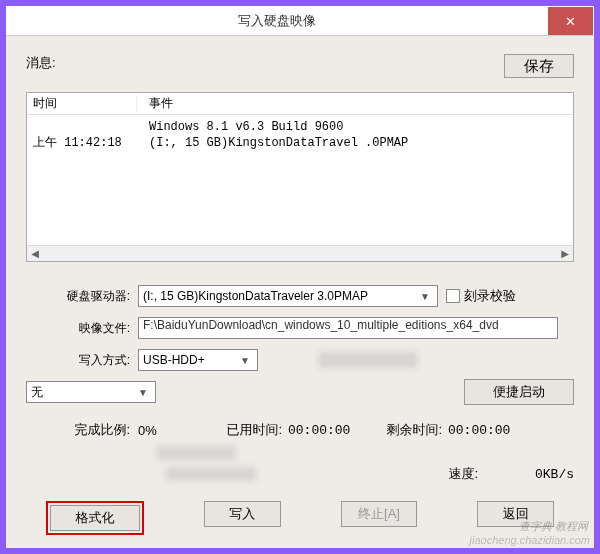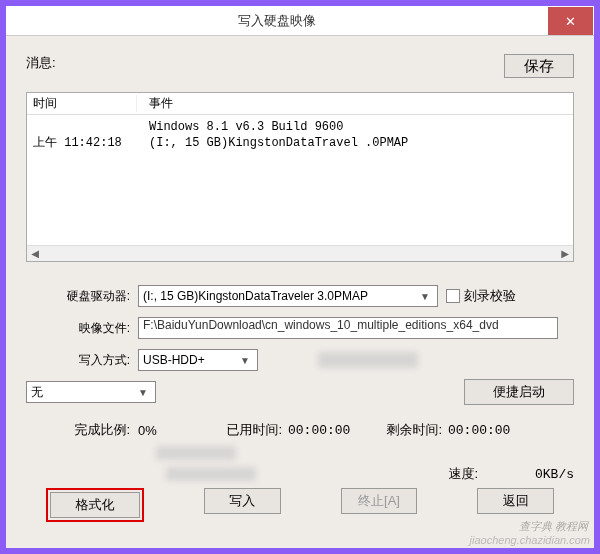--- a/index.html
+++ b/index.html
@@ -34,21 +34,21 @@
 .checkbox { width: 14px; height: 14px; border: 1px solid #888; background: #fff; margin: 0 4px 0 8px; }
 .checklabel { font-size: 13px; }
 .btn { height: 26px; background: #e8e4e0; border: 1px solid #999; font-size: 13px; cursor: pointer; display: flex; align-items: center; justify-content: center; text-align: right; }
 .status-row { display: flex; align-items: center; height: 28px; font-size: 13px; }
 .slabel { width: 112px; text-align: right; padding-right: 8px; }
 .sval { width: 80px; }
 .slabel2 { width: 70px; text-align: right; padding-right: 6px; }
 .sval2 { width: 90px; font-family: "Courier New", monospace; }
 .blurred { filter: blur(3px); opacity: 0.7; }
 .divider-gap { height: 16px; position: relative; }
-.bottom-btns { display: flex; gap: 60px; justify-content: center; margin-top: 0; padding: 0 20px; }
+.bottom-btns { display: flex; gap: 60px; justify-content: center; margin-top: 13px; padding: 0 20px; }
 .bottom-btns .btn { width: 90px; }
 .highlight-box { border: 2px solid #d00; padding: 2px; }
 .watermark { position: absolute; right: 4px; bottom: 2px; font-size: 11px; color: #999; opacity: 0.6; font-style: italic; }
 </style>
 </head>
 <body>
 
 <div class="window">
   <div class="titlebar">
     <div class="title-text">写入硬盘映像</div>

